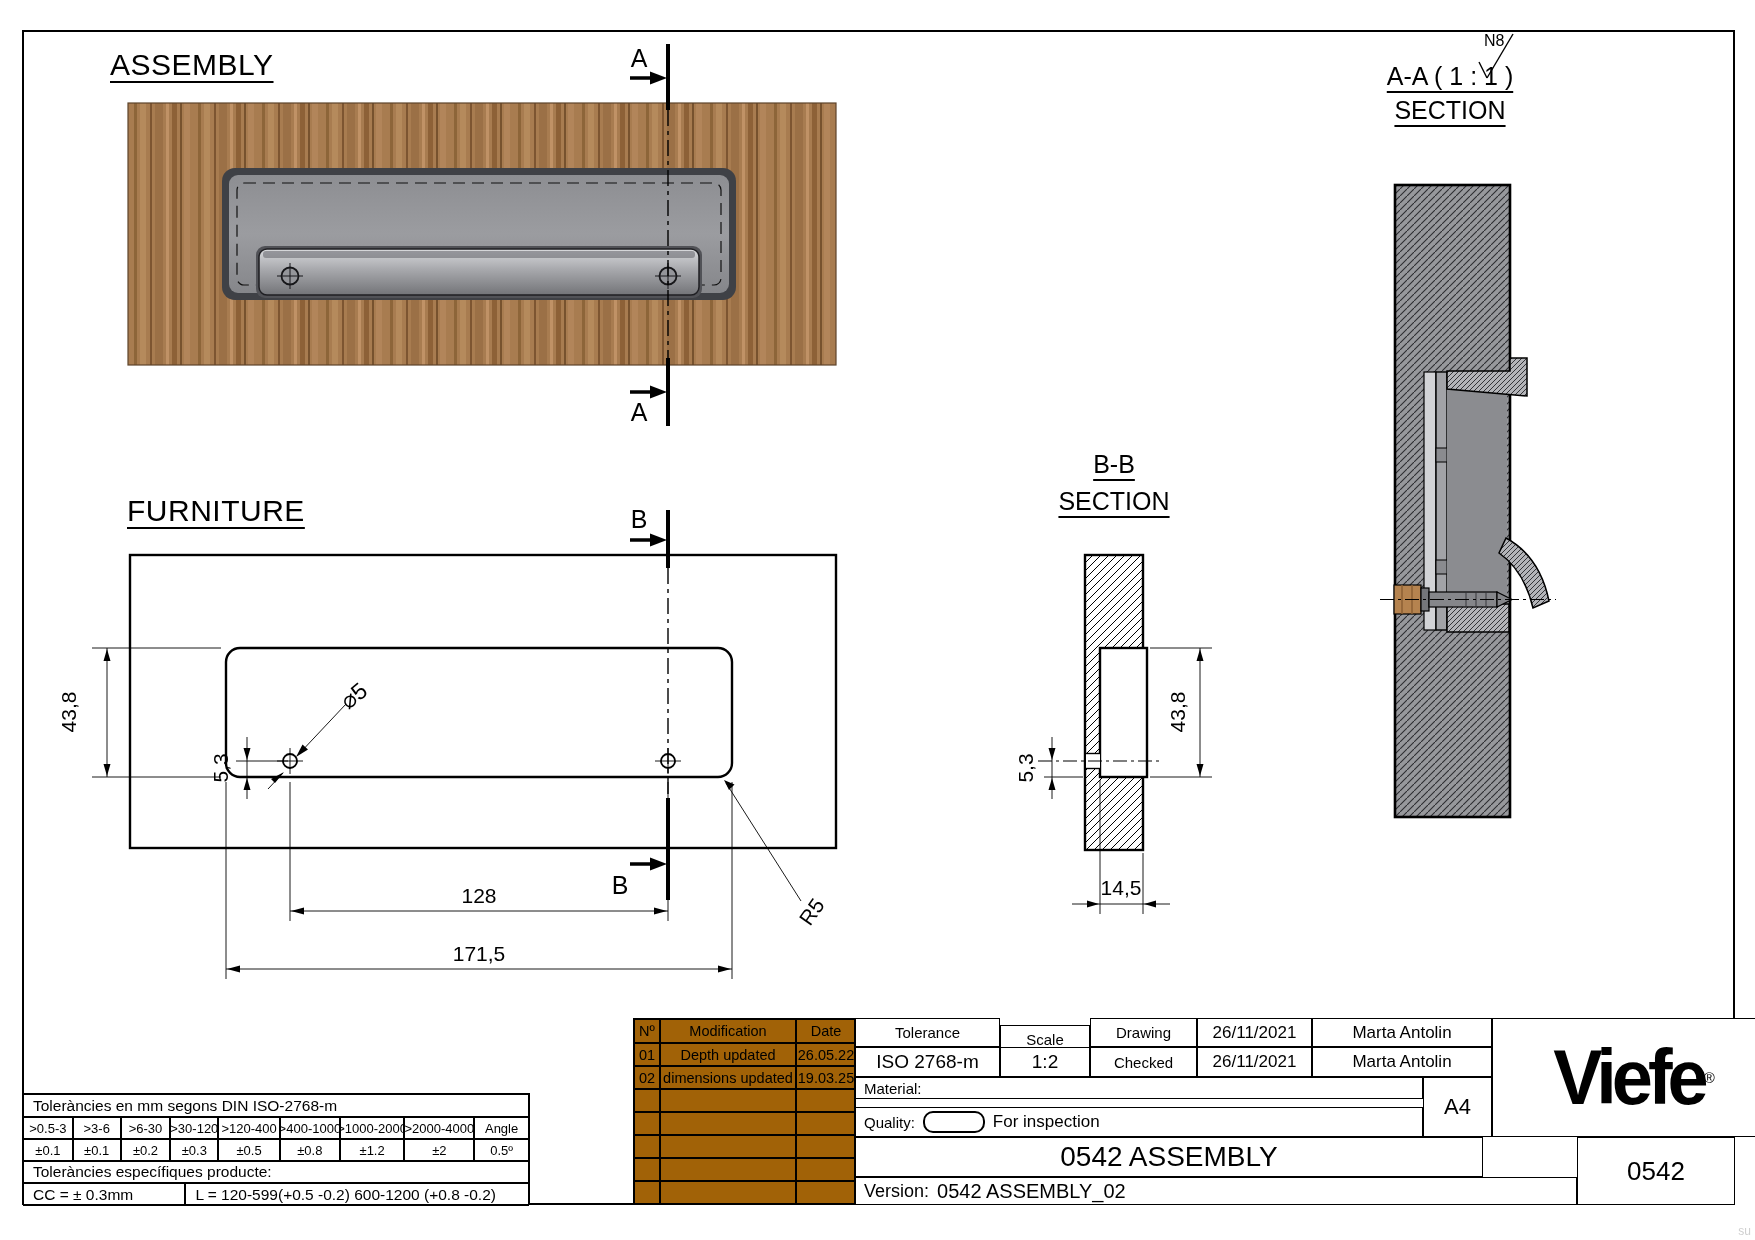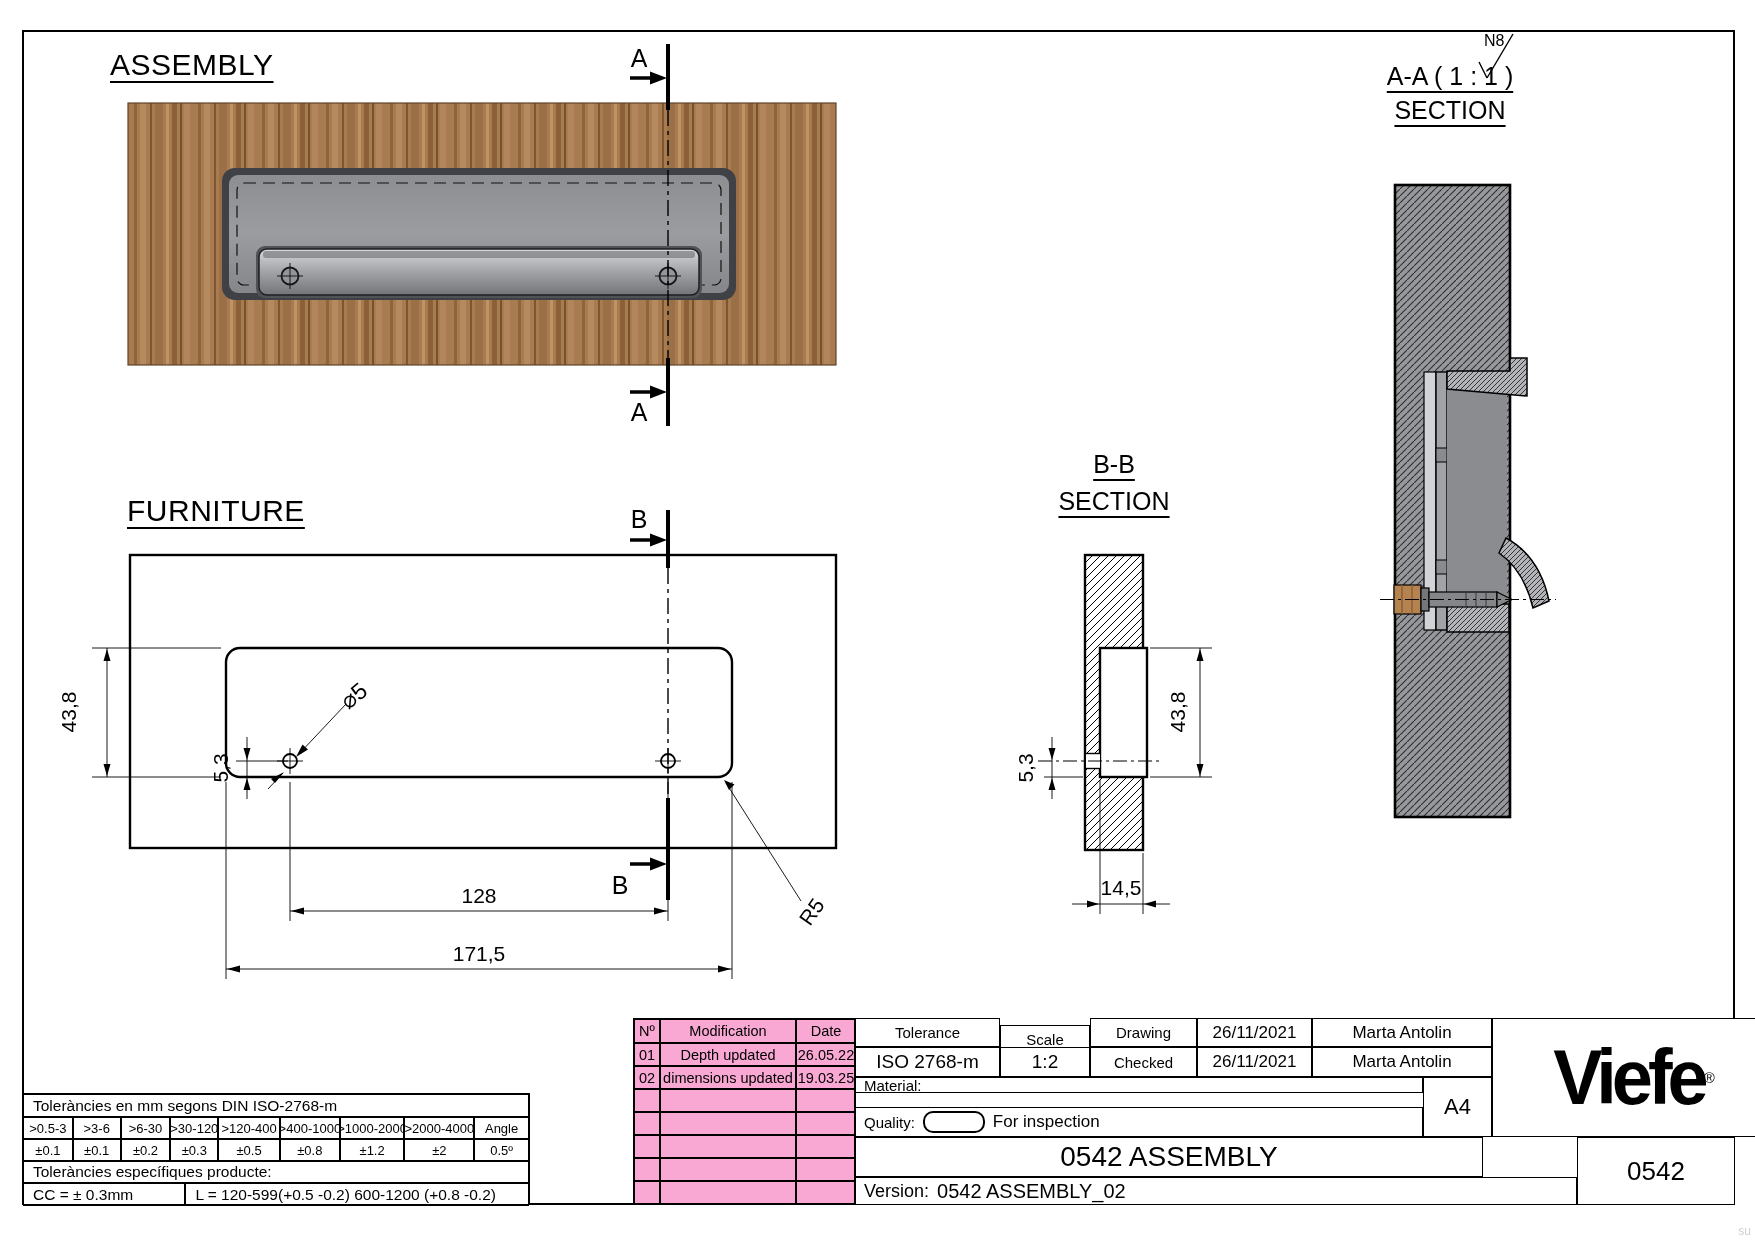--- a/index.html
+++ b/index.html
@@ -21,21 +21,21 @@
   .rot55{transform:translate(-50%,-50%) rotate(-55deg);}
   .n8{font-size:16px;}
   .tb{position:absolute;border:1.5px solid #000;box-sizing:border-box;background:#fff;
       display:flex;align-items:center;justify-content:center;z-index:3;}
   .tb.left{justify-content:flex-start;padding-left:8px;}
   .s15{font-size:15px;} .s17{font-size:17px;} .s19{font-size:19px;}
   .s13{font-size:13px;} .s22{font-size:22px;}
   #modtable{position:absolute;left:633px;top:1018px;width:222px;height:187px;
             border:1.5px solid #000;box-sizing:border-box;display:grid;
             grid-template-columns:26px 136px 60px;grid-template-rows:24px repeat(7,1fr);
-            background:#f9a8d4;z-index:3;}
+            background:#a16207;z-index:3;}
   #modtable div{border:0.8px solid #000;display:flex;align-items:center;
                 justify-content:center;font-size:14.5px;overflow:hidden;white-space:nowrap;}
   #toltable{position:absolute;left:22px;top:1093px;width:508px;height:112px;
             border:1.5px solid #000;box-sizing:border-box;background:#fff;z-index:3;
             display:flex;flex-direction:column;}
   #toltable .trow{display:flex;flex:0 0 auto;}
   #toltable .tc{border:0.8px solid #000;box-sizing:border-box;display:flex;
                 align-items:center;justify-content:center;overflow:hidden;white-space:nowrap;}
   #toltable .tc.left{justify-content:flex-start;padding-left:9px;}
   .quality-oval{width:58px;height:18px;border:2.5px solid #000;border-radius:10px;
@@ -277,21 +277,21 @@
   <div class="tb s15" style="left:855px;top:1018px;width:145px;height:29px;">Tolerance</div>
   <div class="tb s15" style="left:1000px;top:1018px;width:90px;height:29px;margin-top:7px;">Scale</div>
   <div class="tb s15" style="left:1090px;top:1018px;width:107px;height:29px;">Drawing</div>
   <div class="tb s17" style="left:1197px;top:1018px;width:115px;height:29px;">26/11/2021</div>
   <div class="tb s17" style="left:1312px;top:1018px;width:180px;height:29px;">Marta Antolin</div>
   <div class="tb s19" style="left:855px;top:1047px;width:145px;height:30px;">ISO 2768-m</div>
   <div class="tb s19" style="left:1000px;top:1047px;width:90px;height:30px;">1:2</div>
   <div class="tb s15" style="left:1090px;top:1047px;width:107px;height:30px;">Checked</div>
   <div class="tb s17" style="left:1197px;top:1047px;width:115px;height:30px;">26/11/2021</div>
   <div class="tb s17" style="left:1312px;top:1047px;width:180px;height:30px;">Marta Antolin</div>
-  <div class="tb s15 left" style="left:855px;top:1077px;width:568px;height:16px;">Material:</div>
+  <div class="tb s15 left" style="left:855px;top:1077px;width:568px;height:22px;">Material:</div>
   <div class="tb left" style="left:855px;top:1107px;width:568px;height:30px;">
     <span class="s15">Quality:</span>
     <span class="quality-oval"></span>
     <span class="s17" style="margin-left:8px;">For inspection</span>
   </div>
   <div class="tb s22" style="left:1423px;top:1077px;width:69px;height:60px;">A4</div>
   <div class="tb" style="left:1492px;top:1018px;width:264px;height:119px;padding-left:20px;">
     <span class="logo">Viefe</span>
     <span class="logo-reg">®</span>
   </div>

